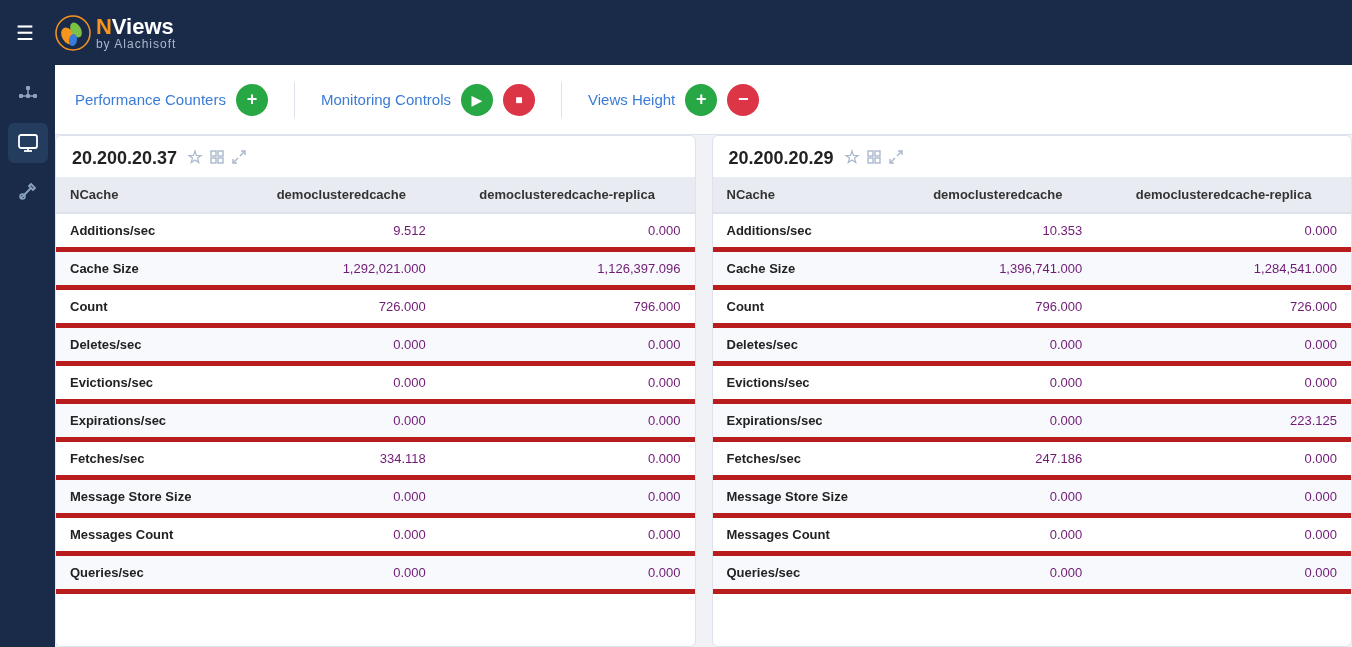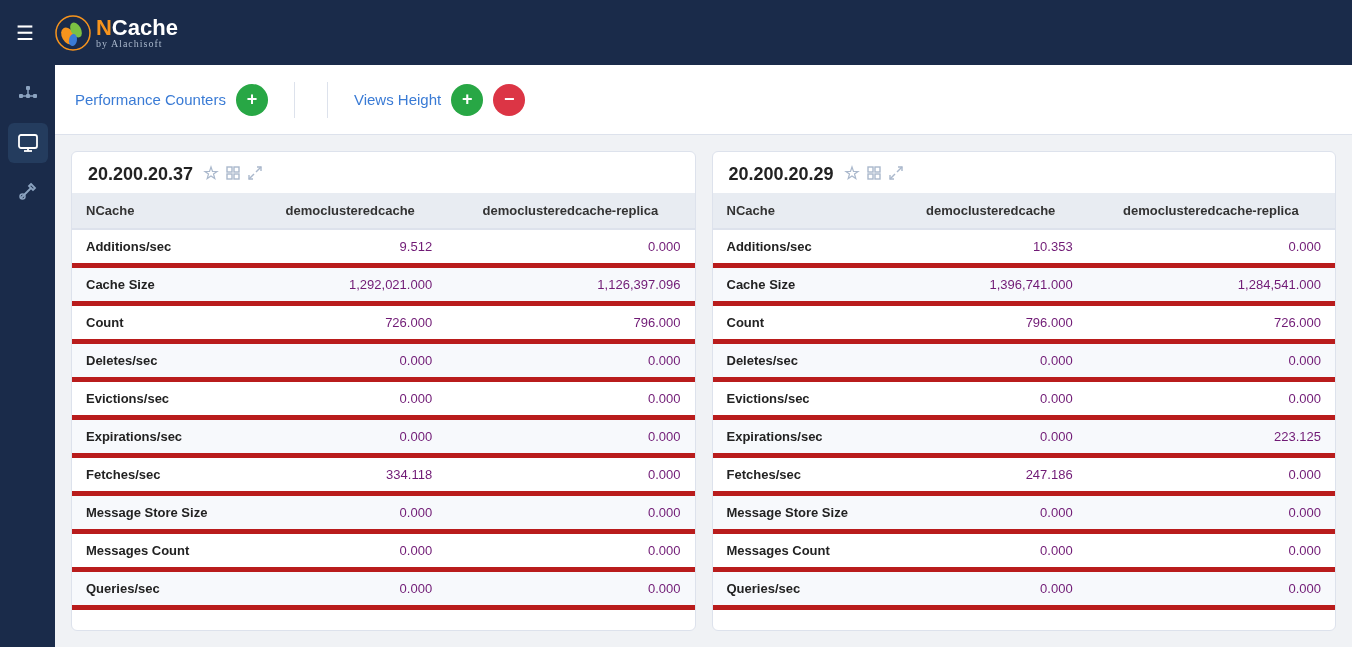--- a/index.html
+++ b/index.html
@@ -34,24 +34,23 @@
       flex-direction: column;
       line-height: 1;
     }
     .logo-ncache {
       font-size: 22px;
       font-weight: bold;
       color: white;
     }
     .logo-ncache span.n { color: #f7941d; }
     .logo-by {
-      font-size: 10px;
+      font-size: 12px;
       color: #aab8cc;
       letter-spacing: 1px;
-      font-family: Liberation Serif, serif;
     }
 
     
     .app-layout {
       display: flex;
       height: calc(647px - 65px);
     }
 
     
     .sidebar {
@@ -158,21 +157,20 @@
       cursor: pointer;
       display: flex;
       align-items: center;
       justify-content: center;
       font-size: 12px;
     }
 
     
     .content-area {
       flex: 1;
-      padding: 16px;
       display: flex;
       gap: 16px;
       overflow: auto;
     }
 
     
     .monitor-card {
       flex: 1;
       background: white;
       border: 1px solid #dde2ec;
@@ -256,21 +254,21 @@
     <svg class="logo-icon" viewBox="0 0 38 38">
 
       <circle cx="19" cy="19" r="17" fill="#1a2b4a" stroke="#f7941d" stroke-width="1.5"></circle>
 
       <ellipse cx="14" cy="22" rx="6" ry="9" fill="#f7941d" transform="rotate(-30 14 22)"></ellipse>
       <ellipse cx="22" cy="16" rx="5" ry="8" fill="#7bc143" transform="rotate(-30 22 16)"></ellipse>
       <ellipse cx="19" cy="26" rx="4" ry="6" fill="#3a7bd5" transform="rotate(10 19 26)"></ellipse>
     </svg>
     <div class="logo-text">
       <div class="logo-ncache">
-        <span class="n">N</span><span>Cache</span>
+        <span class="n">N</span><span>Views</span>
       </div>
       <div class="logo-by">by Alachisoft</div>
     </div>
   </div>
 </div>
 
 <div class="app-layout">
 
   <div class="sidebar">
     <div class="sidebar-item" title="Dashboard">
@@ -304,20 +302,25 @@
   <div class="main-content">
 
     <div class="toolbar">
       <div class="toolbar-section">
         <span class="toolbar-label">Performance Counters</span>
         <button class="btn-circle btn-green" title="Add">+</button>
       </div>
 
       <div class="toolbar-divider"></div>
 
+      <div class="toolbar-section">
+        <span class="toolbar-label">Monitoring Controls</span>
+        <button class="btn-play" title="Start">▶</button>
+        <button class="btn-stop" title="Stop">■</button>
+      </div>
 
       <div class="toolbar-divider"></div>
 
       <div class="toolbar-section">
         <span class="toolbar-label">Views Height</span>
         <button class="btn-circle btn-green" title="Increase Height">+</button>
         <button class="btn-circle btn-red" title="Decrease Height">−</button>
       </div>
     </div>
 

